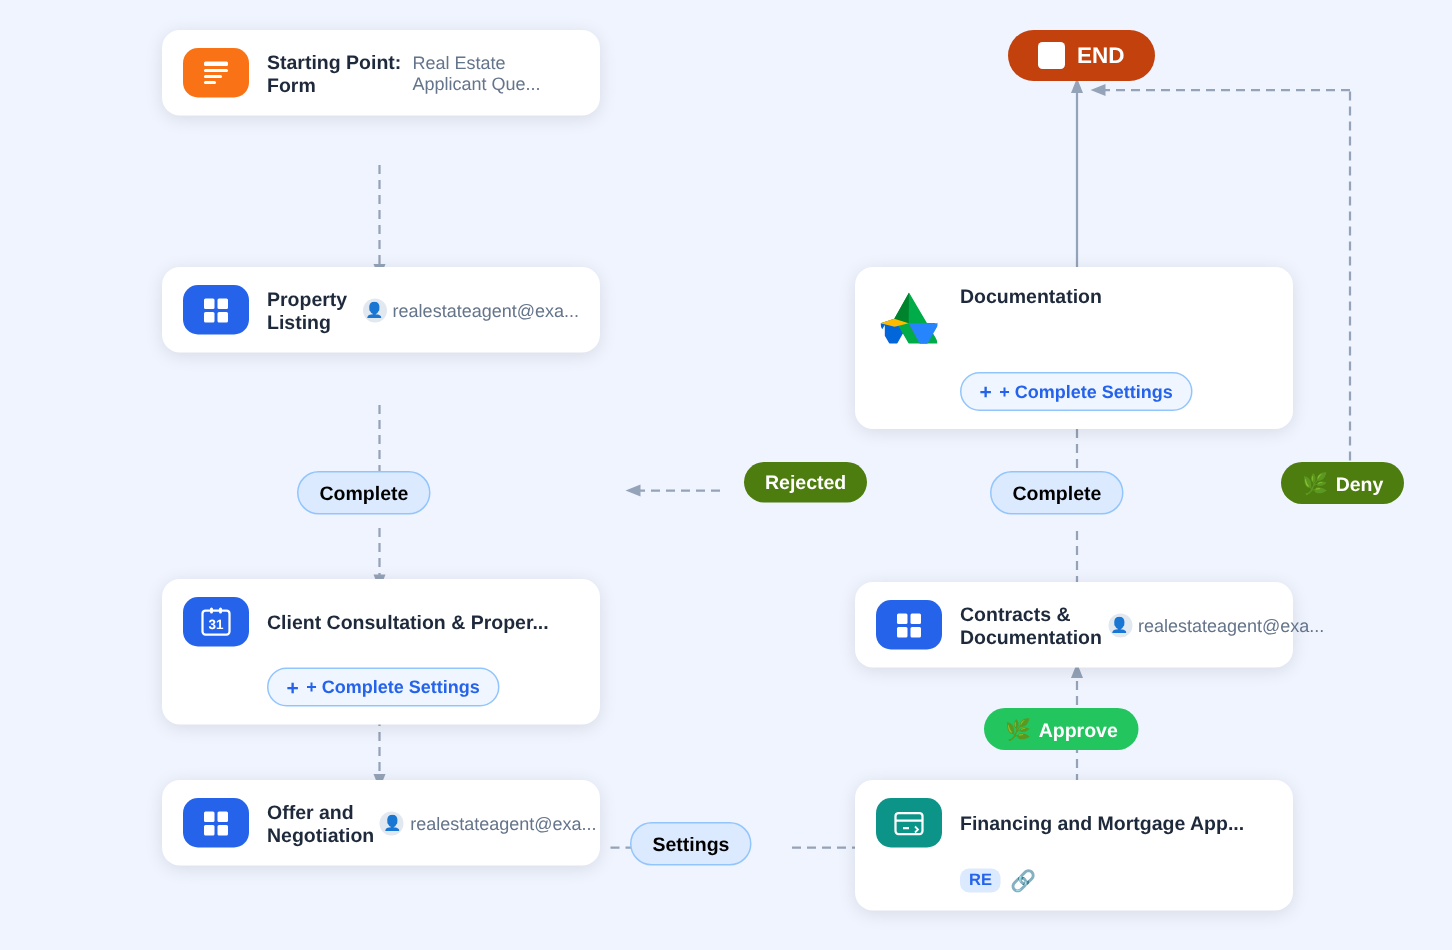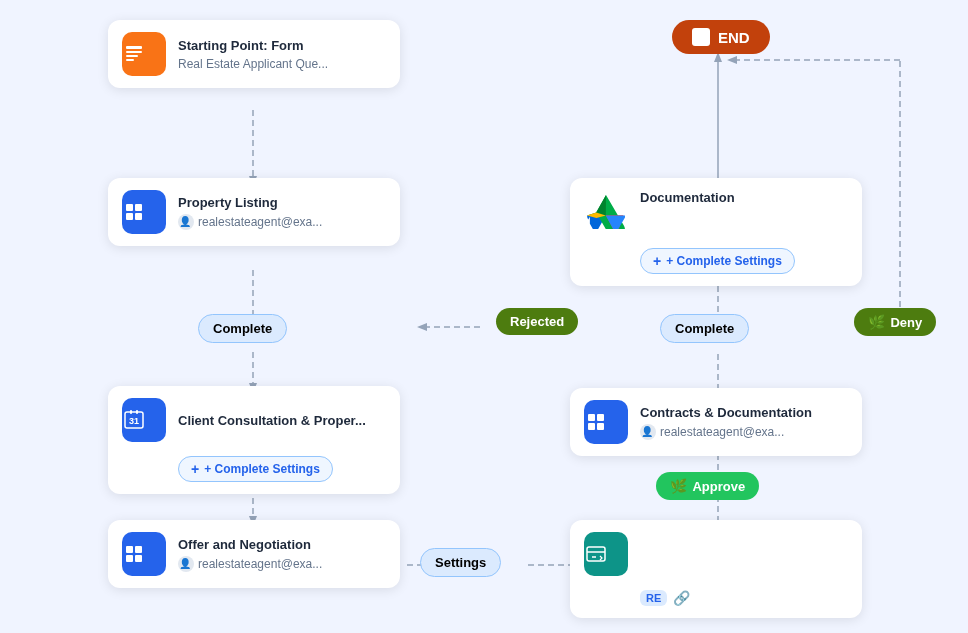--- a/index.html
+++ b/index.html
@@ -26,36 +26,36 @@
       box-shadow: 0 2px 12px rgba(0,0,0,0.10);
       display: flex;
       align-items: center;
       padding: 12px 14px;
       gap: 12px;
       min-width: 230px;
     }
 
     .card-icon {
       width: 44px;
-      height: 44px;
+      height: 33px;
       border-radius: 10px;
       display: flex;
       align-items: center;
-      justify-content: flex-start;
+      justify-content: center;
       flex-shrink: 0;
       font-size: 22px;
     }
 
     .card-icon.orange { background: #f97316; }
     .card-icon.blue { background: #2563eb; }
     .card-icon.teal { background: #0d9488; }
 
     .card-content {
       display: flex;
-      flex-direction: column;
+      flex-direction: row;
       gap: 4px;
     }
 
     .card-title {
       font-weight: 700;
       font-size: 13px;
       color: #1e293b;
     }
 
     .card-subtitle {
@@ -352,20 +352,21 @@
   <div class="card" style="top:520px; left:570px; width:292px; flex-direction:column; align-items:flex-start;">
     <div style="display:flex; align-items:center; gap:12px; width:100%;">
       <div class="card-icon teal">
         <svg width="24" height="24" viewBox="0 0 24 24" fill="white">
           <rect x="3" y="5" width="18" height="14" rx="2" fill="none" stroke="white" stroke-width="1.5"></rect>
           <line x1="3" y1="10" x2="21" y2="10" stroke="white" stroke-width="1.5"></line>
           <line x1="8" y1="15" x2="12" y2="15" stroke="white" stroke-width="1.5"></line>
           <path d="M16 14l2 2-2 2" stroke="white" stroke-width="1.2" fill="none"></path>
         </svg>
       </div>
+      <div class="card-title">Financing and Mortgage App...</div>
     </div>
     <div class="card-footer-row" style="margin-left:56px;">
       <span class="re-badge">
         <span>RE</span>
       </span>
       <span style="font-size:14px; color:#94a3b8;">🔗</span>
     </div>
   </div>
 
 </div>

